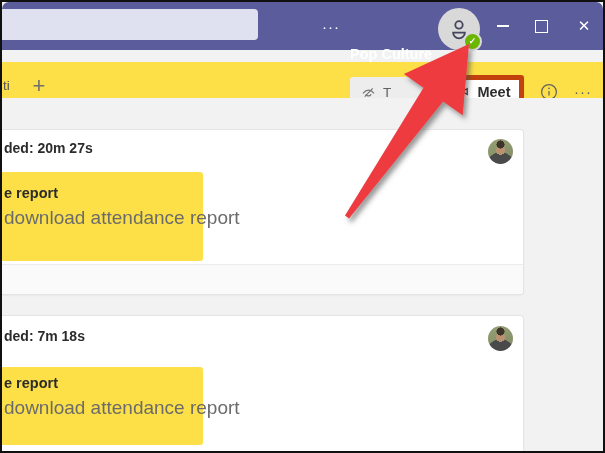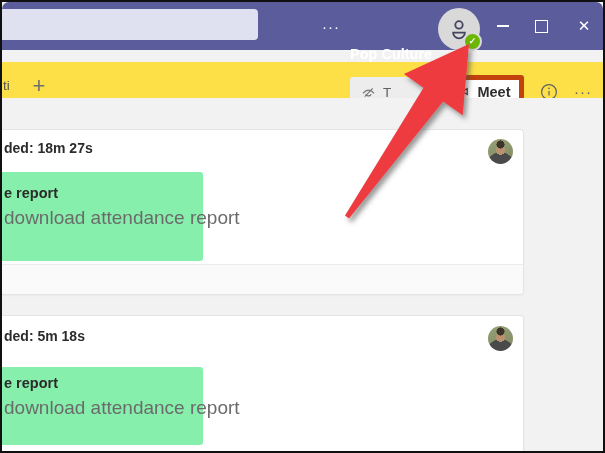--- a/index.html
+++ b/index.html
@@ -50,21 +50,21 @@
         border-radius:0 4px 4px 0;box-shadow:0 1px 2px rgba(0,0,0,.04);box-sizing:border-box;}
   .card1{top:31px;height:166px;}
   .card2{top:217px;height:160px;}
   .msg-title{position:absolute;left:2px;font-size:14px;font-weight:700;color:#2b2b2b;white-space:nowrap;}
   .photo{position:absolute;right:10px;width:25px;height:25px;border-radius:50%;
      background:
        radial-gradient(circle at 50% 22%, #3e3429 0 17%, rgba(0,0,0,0) 18%),
        radial-gradient(circle at 50% 45%, #bb9271 0 24%, rgba(0,0,0,0) 25%),
        radial-gradient(circle at 50% 108%, #4a4a4a 0 46%, rgba(0,0,0,0) 47%),
        linear-gradient(165deg,#97a077,#7e8a60);}
-  .attach{position:absolute;left:0;width:201px;background:#86efac;border-radius:0 3px 3px 0;}
+  .attach{position:absolute;left:0;width:201px;background:#fde047;border-radius:0 3px 3px 0;}
   .att-title{position:absolute;left:2px;font-size:14.5px;font-weight:700;color:#2b2b2b;white-space:nowrap;}
   .att-sub{position:absolute;left:2px;font-size:19px;color:#6b6b6b;white-space:nowrap;}
   .card-footer{position:absolute;left:0;right:0;bottom:0;height:29px;background:#fafafa;
         border-top:1px solid #ececec;border-radius:0 0 4px 0;}
   
   .arrow-overlay{left:0;top:0;width:605px;height:453px;pointer-events:none;z-index:60;}
   svg{display:block;}
 </style>
 </head>
 <body>
@@ -139,31 +139,31 @@
     </div>
     <div class="abs more2">
       <span>···</span>
     </div>
   </div>
 
   <div class="abs content">
 
 
     <div class="card card1">
-      <div class="msg-title" style="top:10px">ded: 18m 27s</div>
+      <div class="msg-title" style="top:10px">ded: 20m 27s</div>
       <div class="photo" style="top:9px"></div>
       <div class="attach" style="top:42px;height:89px">
         <div class="att-title" style="top:13px">e report</div>
         <div class="att-sub" style="top:35px">download attendance report</div>
       </div>
       <div class="card-footer"></div>
     </div>
 
     <div class="card card2">
-      <div class="msg-title" style="top:12px">ded: 5m 18s</div>
+      <div class="msg-title" style="top:12px">ded: 7m 18s</div>
       <div class="photo" style="top:10px"></div>
       <div class="attach" style="top:51px;height:78px">
         <div class="att-title" style="top:8px">e report</div>
         <div class="att-sub" style="top:30px">download attendance report</div>
       </div>
     </div>
   </div>
 
   <div class="abs arrow-overlay">
     <svg width="605" height="453" viewBox="0 0 605 453">

